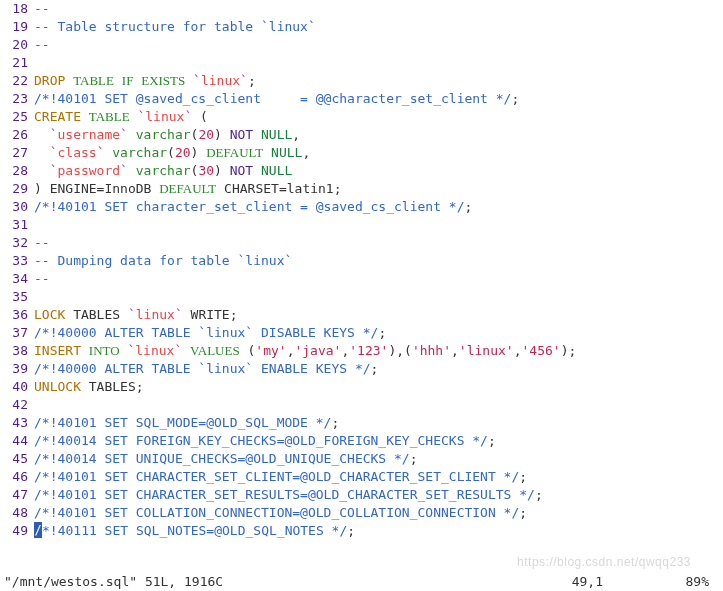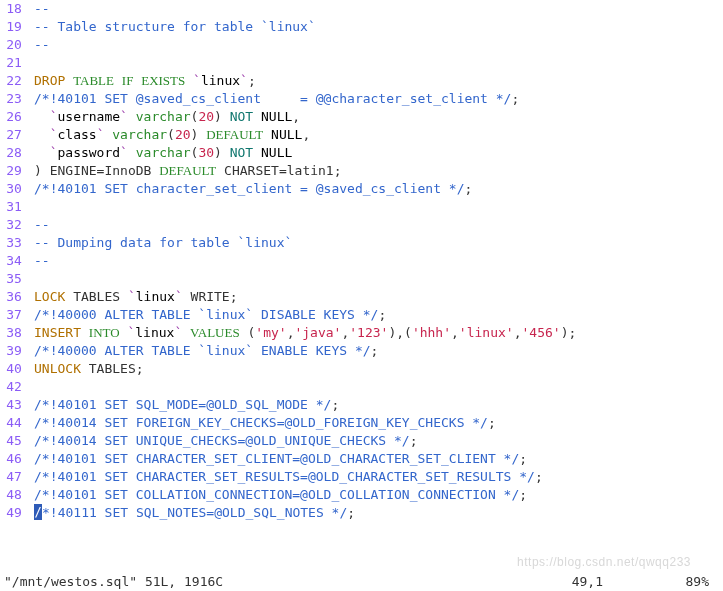--- a/index.html
+++ b/index.html
@@ -12,35 +12,35 @@
     height: 591px;
     overflow: hidden;
     position: relative;
     color: #333;
   }
   .editor { padding: 0; }
   .line { white-space: pre; }
   .gutter {
     display: inline-block;
     width: 34px;
-    text-align: center;
-    color: #8b5cf6;
+    text-align: right;
+    color: #4c1d95;
     padding-right: 6px;
     user-select: none;
   }
   .code { white-space: pre; }
   .com { color: #3366cc; }   
   .stmt { color: #b07000; }  
   .kw { color: #2a8a2a; font-family: Liberation Serif, serif; }    
-  .id  { color: #000000; }   
+  .id  { color: #ef4444; }   
   .bt  { color: #9a3aaa; }   
   .type { color: #2a8a2a; text-align: right; }  
   .num { color: #c7254e; }
-  .notnull { color:#0f766e; }
-  .null { color: #000000; }
+  .notnull { color:#4c1d95; }
+  .null { color: #15803d; }
   .str { color: #c7254e; }
   .plain { color: #333; }
   .cursor-block {
     display:inline-block;
     width:8px; height:16px;
     background:#2e5bb7;
     color:#fff;
     vertical-align:text-bottom;
     text-align:center;
     line-height:16px;
@@ -71,20 +71,21 @@
 </head>
 <body>
 
 <div class="editor" id="editor">
     <div class="line"><span class="gutter">18</span><span class="code"><span class="com">--</span></span></div>
     <div class="line"><span class="gutter">19</span><span class="code"><span class="com">-- Table structure for table `linux`</span></span></div>
     <div class="line"><span class="gutter">20</span><span class="code"><span class="com">--</span></span></div>
     <div class="line"><span class="gutter">21</span><span class="code"><span class="plain"></span></span></div>
     <div class="line"><span class="gutter">22</span><span class="code"><span class="stmt">DROP</span><span class="plain"> </span><span class="kw">TABLE</span><span class="plain"> </span><span class="kw">IF</span><span class="plain"> </span><span class="kw">EXISTS</span><span class="plain"> </span><span class="bt">`</span><span class="id">linux</span><span class="bt">`</span><span class="plain">;</span></span></div>
     <div class="line"><span class="gutter">23</span><span class="code"><span class="com">/*!40101 SET @saved_cs_client     = @@character_set_client */</span><span class="plain">;</span></span></div>
+    <div class="line"><span class="gutter">25</span><span class="code"><span class="stmt">CREATE</span><span class="plain"> </span><span class="kw">TABLE</span><span class="plain"> </span><span class="bt">`</span><span class="id">linux</span><span class="bt">`</span><span class="plain"> (</span></span></div>
     <div class="line"><span class="gutter">26</span><span class="code"><span class="plain">  </span><span class="bt">`</span><span class="id">username</span><span class="bt">`</span><span class="plain"> </span><span class="type">varchar</span><span class="plain">(</span><span class="num">20</span><span class="plain">) </span><span class="notnull">NOT</span><span class="plain"> </span><span class="null">NULL</span><span class="plain">,</span></span></div>
     <div class="line"><span class="gutter">27</span><span class="code"><span class="plain">  </span><span class="bt">`</span><span class="id">class</span><span class="bt">`</span><span class="plain"> </span><span class="type">varchar</span><span class="plain">(</span><span class="num">20</span><span class="plain">) </span><span class="kw">DEFAULT</span><span class="plain"> </span><span class="null">NULL</span><span class="plain">,</span></span></div>
     <div class="line"><span class="gutter">28</span><span class="code"><span class="plain">  </span><span class="bt">`</span><span class="id">password</span><span class="bt">`</span><span class="plain"> </span><span class="type">varchar</span><span class="plain">(</span><span class="num">30</span><span class="plain">) </span><span class="notnull">NOT</span><span class="plain"> </span><span class="null">NULL</span></span></div>
     <div class="line"><span class="gutter">29</span><span class="code"><span class="plain">) ENGINE=InnoDB </span><span class="kw">DEFAULT</span><span class="plain"> CHARSET=latin1;</span></span></div>
     <div class="line"><span class="gutter">30</span><span class="code"><span class="com">/*!40101 SET character_set_client = @saved_cs_client */</span><span class="plain">;</span></span></div>
     <div class="line"><span class="gutter">31</span><span class="code"><span class="plain"></span></span></div>
     <div class="line"><span class="gutter">32</span><span class="code"><span class="com">--</span></span></div>
     <div class="line"><span class="gutter">33</span><span class="code"><span class="com">-- Dumping data for table `linux`</span></span></div>
     <div class="line"><span class="gutter">34</span><span class="code"><span class="com">--</span></span></div>
     <div class="line"><span class="gutter">35</span><span class="code"><span class="plain"></span></span></div>

